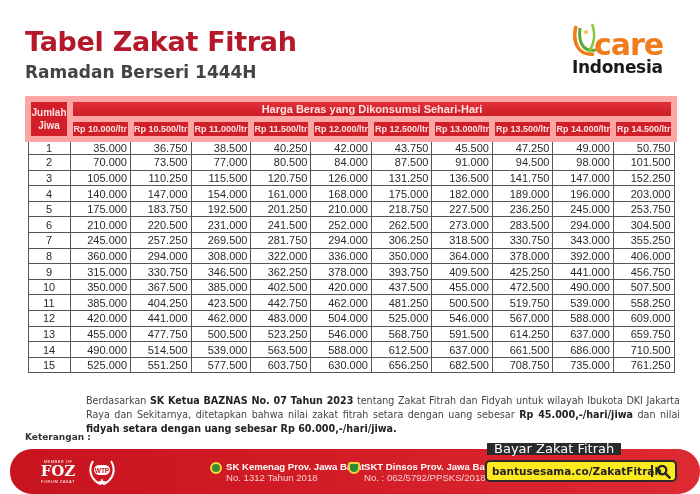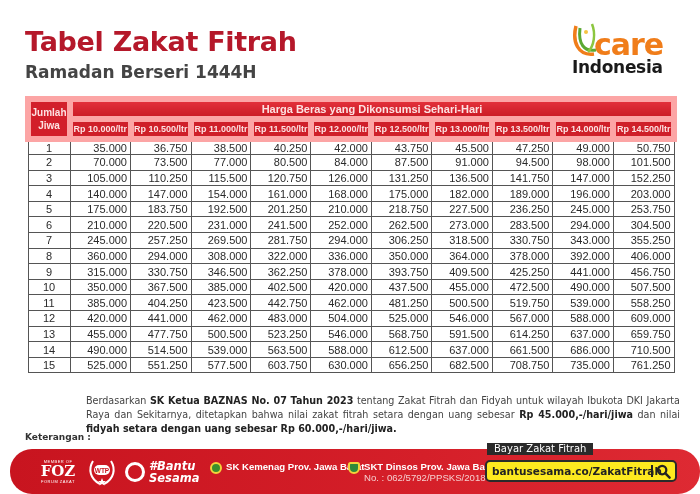--- a/index.html
+++ b/index.html
@@ -78,21 +78,21 @@
   .badge-bantu { position: absolute; left: 115px; top: 11px; width: 80px; height: 26px; color: #fff; }
   .badge-bantu .circ { position: absolute; left: 0; top: 2px; width: 20px; height: 20px; border: 3px solid #fff; border-radius: 50%; }
   .badge-bantu .txt { position: absolute; left: 24px; top: 0; font-family: "DejaVu Sans", sans-serif; font-style: italic; font-weight: bold; font-size: 11.5px; line-height: 12px; }
   .sk { position: absolute; top: 12px; color: #fff; font-family: "Liberation Sans", sans-serif; font-size: 9.6px; line-height: 11px; }
   .sk .em { position: absolute; left: 0; top: 1px; width: 12px; height: 12px; border-radius: 50%; }
   .sk .t { margin-left: 16px; }
   .sk .t b { display: block; font-weight: bold; }
   .sk .t span { display: block; color: #f6d0d0; }
   .pay-label {
     position: absolute; left: 487px; top: 443px; height: 12px; padding: 0 7px;
-    background: #2a2a2a; color: #fff; font-size: 10px; line-height: 12px; border-radius: 0;
+    background: #2a2a2a; color: #fff; font-size: 13px; line-height: 12px; border-radius: 0;
     font-family: "DejaVu Sans", sans-serif;
   }
   .pay-box {
     position: absolute; left: 485px; top: 460px; width: 192px; height: 22px;
     background: #fde91f; border: 2px solid #2a2a2a; border-radius: 5px;
   }
   .pay-box .url { position: absolute; left: 5px; top: 2px; font-family: "DejaVu Sans", sans-serif; font-weight: bold; font-size: 10.5px; color: #222; line-height: 15px; }
   .pay-box .sep { position: absolute; right: 22px; top: 3px; width: 2px; height: 12px; background: #222; }
   .pay-box .search { position: absolute; right: 4px; top: 2px; width: 15px; height: 15px; }
 </style>
@@ -342,28 +342,25 @@
     <span class="big">FOZ</span>
     <span class="small">FORUM ZAKAT</span>
   </div>
   <svg class="badge-wtp" viewBox="0 0 28 30">
     <path d="M5 4 C0 12, 2 22, 12 27" stroke="#fff" stroke-width="2" fill="none"></path>
     <path d="M23 4 C28 12, 26 22, 16 27" stroke="#fff" stroke-width="2" fill="none"></path>
     <rect x="6" y="8" width="16" height="10" rx="5" fill="#fff"></rect>
     <text x="14" y="16" font-size="6.5" font-weight="bold" fill="#c8141f" text-anchor="middle" font-family="Liberation Sans, sans-serif">WTP</text>
     <polygon points="14,21 15.2,24 18,24 15.8,25.8 16.6,28.6 14,27 11.4,28.6 12.2,25.8 10,24 12.8,24" fill="#fff"></polygon>
   </svg>
-  <div class="badge-bantu">
-    <span class="circ"></span>
-    <div class="txt"><span>#Bantu</span><br><span>Sesama</span></div>
-  </div>
   <div class="sk" style="left:200px;">
     <span class="em" style="background:#3a8f2c;border:2px solid #f2d43a;"></span>
     <div class="t">
         <b>SK Kemenag Prov. Jawa Barat</b>
+        <span>No. 1312 Tahun 2018</span>
       </div>
   </div>
   <div class="sk" style="left:338px;">
     <span class="em" style="background:#2f8a3a;border:2px solid #f2d43a;border-radius:3px 3px 7px 7px;"></span>
     <div class="t">
         <b>SKT Dinsos Prov. Jawa Barat</b>
         <span>No. : 062/5792/PPSKS/2018</span>
       </div>
   </div>
 </div>

